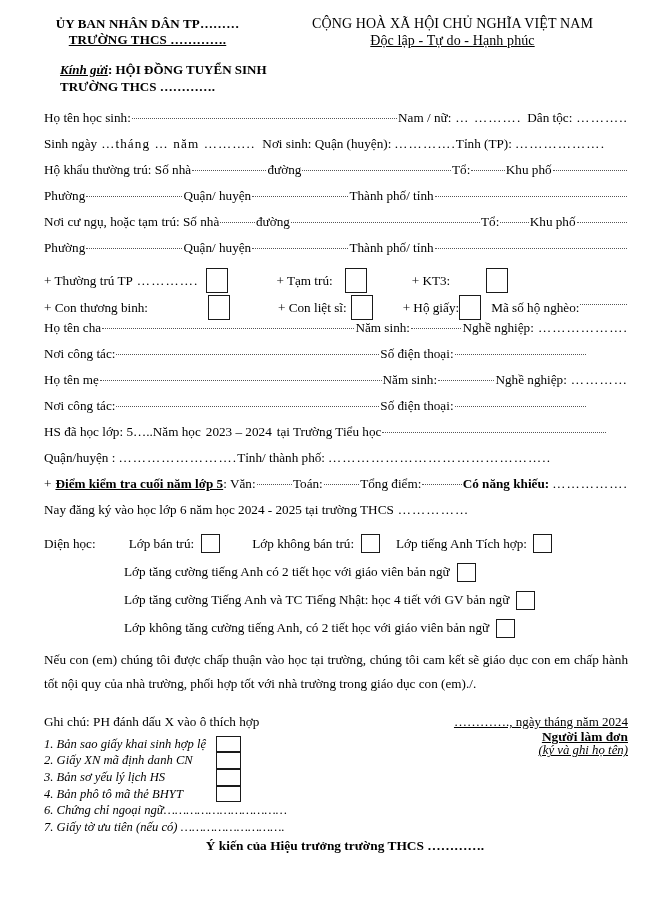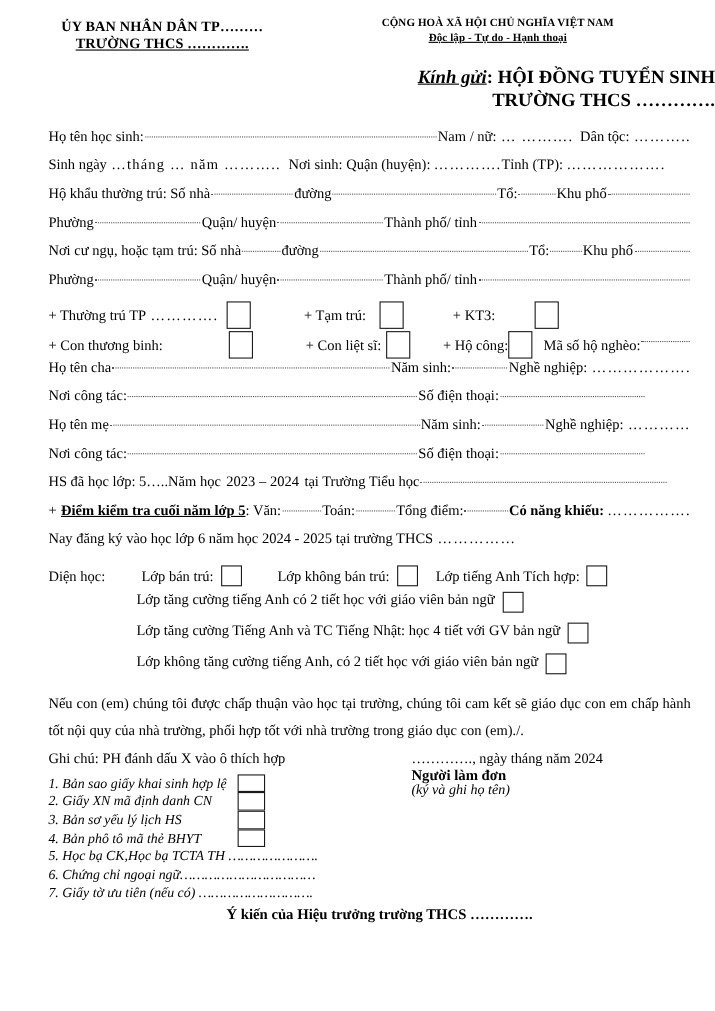--- a/index.html
+++ b/index.html
@@ -30,33 +30,34 @@
   .hdr-left {
     width: 255px;
     text-align: center;
     font-size: 13px;
     font-weight: bold;
     letter-spacing: .15px;
   }
   .hdr-right {
     flex: 1;
     text-align: center;
-    font-size: 10px;
-    font-weight: bold;
+    font-size: 14px;
+    font-weight: normal;
     letter-spacing: .1px;
   }
   .hdr-left .l2, .hdr-right .l2 {
     margin-top: 3px;
   }
   .u { text-decoration: underline; }
 
   .kinhgui {
-    text-align: right;
+    text-align: left;
     margin-top: 15px;
-    font-size: 17px;
+    padding-left: 60px;
+    font-size: 13px;
     font-weight: bold;
   }
   .kinhgui .it {
     font-style: italic;
     text-decoration: underline;
   }
   .kinhgui .l2 { margin-top: 4px; }
 
   .title {
     text-align: center;
@@ -124,46 +125,47 @@
   }
   .box.join-top { border-bottom-width: .7px; }
   .box.join-bot { border-top-width: .7px; }
 
   
   .opts {
     padding-left: 80px;
   }
   .optrow {
     display: flex;
-    align-items: flex-start;
+    align-items: center;
     height: 28px;
     white-space: nowrap;
   }
   .optrow .lbl { margin-right: 7px; }
 
   
   .para {
     padding: 0 22px 0 44px;
     margin-top: 6px;
     font-size: 13.2px;
     line-height: 1.85;
     text-align: justify;
   }
 
   
   .foot {
     display: flex;
     padding: 0 22px 0 44px;
-    margin-top: 6px;
+    margin-top: 18px;
   }
   .foot-l { width: 330px; }
   .foot-r {
     flex: 1;
-    text-align: left;
+    text-align: right;
     padding-top: 0px;
+    text-decoration: underline;
   }
   .ghichu { height: 21px; }
   .hoso { font-weight: bold; height: 20px; }
 
   .doclist {
     position: relative;
     font-style: italic;
     font-size: 12.6px;
     line-height: 16.6px;
   }
@@ -204,21 +206,21 @@
 
 <div class="page">
 
   <div class="hdr">
     <div class="hdr-left">
       <div class="l1">ỦY BAN NHÂN DÂN TP………</div>
       <div class="l2 u">TRƯỜNG THCS ………….</div>
     </div>
     <div class="hdr-right">
       <div class="l1">CỘNG HOÀ XÃ HỘI CHỦ NGHĨA VIỆT NAM</div>
-      <div class="l2 u">Độc lập - Tự do - Hạnh thoại</div>
+      <div class="l2 u">Độc lập - Tự do - Hạnh phúc</div>
     </div>
   </div>
 
   <div class="kinhgui">
     <div class="l1">
       <span class="it">Kính gửi</span><span>: HỘI ĐỒNG TUYỂN SINH</span>
     </div>
     <div class="l2">TRƯỜNG THCS ………….</div>
   </div>
 
@@ -308,21 +310,21 @@
 
     <div class="cbrow">
       <span class="t">+ Con thương binh:</span>
       <span class="t sp" style="width:60px"></span>
       <span class="box join-bot"></span>
       <span class="t sp" style="width:48px"></span>
       <span class="t">+ Con liệt sĩ:</span>
       <span class="t sp" style="width:4px"></span>
       <span class="box join-bot"></span>
       <span class="t sp" style="width:30px"></span>
-      <span class="t">+ Hộ công:</span>
+      <span class="t">+ Hộ giấy:</span>
       <span class="box join-bot"></span>
       <span class="t sp" style="width:10px"></span>
       <span class="t">Mã số hộ nghèo:</span>
       <span class="dot g"></span>
     </div>
 
     <div class="row">
       <span class="t">Họ tên cha</span>
       <span class="dot g3"></span>
       <span class="t">Năm sinh:</span>
@@ -358,20 +360,28 @@
 
     <div class="row">
       <span class="t">HS đã học lớp: 5…..Năm học</span>
       <span class="t sp" style="width:5px"></span>
       <span class="t">2023 – 2024</span>
       <span class="t sp" style="width:5px"></span>
       <span class="t">tại Trường Tiểu học</span>
       <span class="dot g" style="margin-right:22px"></span>
     </div>
 
+    <div class="row">
+      <span class="t">Quận/huyện :</span>
+      <span class="t sp" style="width:3px"></span>
+      <span class="t dotc">…………………….</span>
+      <span class="t">Tỉnh/ thành phố:</span>
+      <span class="t sp" style="width:3px"></span>
+      <span class="t dotc">………………………………………..</span>
+    </div>
 
     <div class="row">
       <span class="t">+</span>
       <span class="t sp" style="width:4px"></span>
       <span class="t bu">Điểm kiểm tra cuối năm lớp 5</span>
       <span class="t">: Văn:</span>
       <span class="dot" style="flex-grow:.45"></span>
       <span class="t">Toán:</span>
       <span class="dot" style="flex-grow:.45"></span>
       <span class="t">Tổng điểm:</span>
@@ -423,21 +433,20 @@
   <div class="para">Nếu con (em) chúng tôi được chấp thuận vào học tại trường, chúng tôi cam kết sẽ giáo dục con em chấp hành tốt nội quy của nhà trường, phối hợp tốt với nhà trường trong giáo dục con (em)./.</div>
 
   <div class="foot">
     <div class="foot-l">
       <div class="ghichu">Ghi chú: PH đánh dấu X vào ô thích hợp</div>
       <div class="doclist">
         <div class="ln">1. Bản sao giấy khai sinh hợp lệ</div>
         <div class="ln">2. Giấy XN mã định danh CN</div>
         <div class="ln">3. Bản sơ yếu lý lịch HS</div>
         <div class="ln">4. Bản phô tô mã thẻ BHYT</div>
-        <div class="ln">5. Học bạ CK,Học bạ TCTA TH ………………….</div>
         <div class="ln">6. Chứng chỉ ngoại ngữ……………………………</div>
         <div class="ln">7. Giấy tờ ưu tiên (nếu có) ……………………….</div>
         <div class="boxcol">
           <span class="box"></span>
           <span class="box"></span>
           <span class="box"></span>
           <span class="box"></span>
         </div>
       </div>
     </div>

